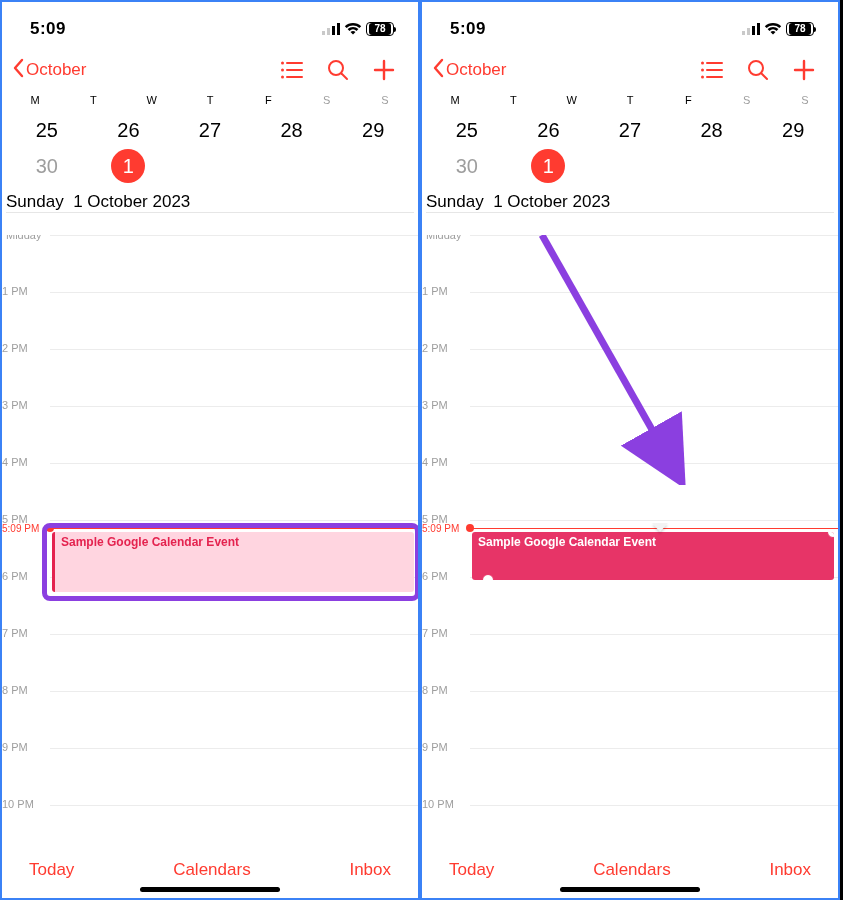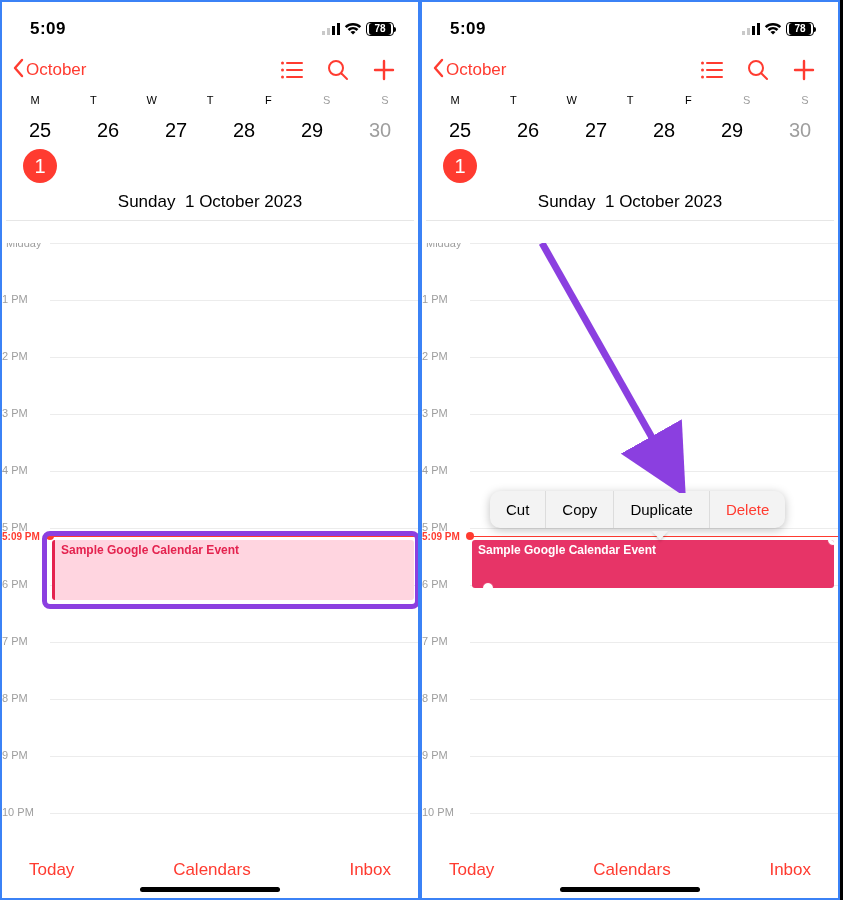--- a/index.html
+++ b/index.html
@@ -22,38 +22,38 @@
 
   
   .nav { height: 44px; display: flex; align-items: center; justify-content: space-between; padding: 0 10px; }
   .nav-left { display: flex; align-items: center; gap: 2px; color: #ff3b30; font-size: 17px; }
   .nav-right { display: flex; align-items: center; gap: 18px; padding-right: 10px; }
   .icon-btn { width: 28px; height: 28px; display: inline-flex; align-items: center; justify-content: center; color: #ff3b30; }
 
   
   .week { padding: 0 4px; }
   .week-header { display: grid; grid-template-columns: repeat(7, 1fr); text-align: center; font-size: 11px; color: #000; padding: 2px 0; }
-  .week-dates { display: grid; grid-template-columns: repeat(6, 1fr); text-align: center; font-size: 20px; padding: 4px 0 8px; }
+  .week-dates { display: grid; grid-template-columns: repeat(5, 1fr); text-align: center; font-size: 20px; padding: 4px 0 8px; }
   .week-dates .cell { height: 36px; display:flex; align-items:center; justify-content:center; }
   .week-dates .num { width: 34px; height: 34px; line-height: 34px; border-radius: 50%; display:inline-block; }
   .week-dates .selected { background: #ff3b30; color: #fff; font-weight: 400; }
   .week-dates .dim { color: #9e9e9e; }
-  .date-title { text-align: center; font-size: 17px; padding-bottom: 8px; border-bottom: 1px solid #e6e6e6; }
+  .date-title { text-align: left; font-size: 17px; padding-bottom: 0; border-bottom: 1px solid #e6e6e6; }
 
   
   .timeline-wrap { position: relative; height: 620px; overflow: hidden; margin-top: 22px; }
   .hour-col { position: absolute; left: 0; top: 0; width: 48px; }
   .grid-col { position: absolute; left: 48px; right: 0; top: 0; }
   .slot { height: 57px; position: relative; }
   .grid-col .slot { border-top: 1px solid #ececec; }
   .hour-label { position: absolute; right: 6px; top: -7px; font-size: 11px; color: #9e9e9e; width: 42px; }
   .midday-label { position: absolute; left: 4px; top: -6px; font-size: 11px; color: #9e9e9e; }
   .now-line { position: absolute; left: 0; right: 0; height: 1px; background: #ff3b30; }
   .now-dot { position: absolute; width: 8px; height: 8px; border-radius: 50%; background:#ff3b30; left:-4px; top:-4px; }
-  .now-badge { position: absolute; left: 0; transform: translateY(-50%); font-size: 10px; color:#ff3b30; font-weight:700; }
+  .now-badge { position: absolute; left: 0; transform: translateY(-50%); font-size: 10px; color:#ff3b30; font-weight:400; }
 
   
   .event {
     position: absolute; left: 50px; right: 4px; border-radius: 3px;
     font-size: 12px; padding: 3px 6px;
     overflow:hidden; white-space:nowrap;
   }
   .event.unselected { background: #ffd5e0; border-left: 3px solid #e4234f; color:#e4234f; font-weight:600; }
   .event.selected { background: #e73467; color:#fff; font-weight:600; }
   .event.selected::before, .event.selected::after {
@@ -413,26 +413,20 @@
 
       <div class="now-badge" style="top:293px">5:09 PM</div>
       <div class="now-line" style="top:293px; left:48px;">
           <span class="now-dot"></span>
         </div>
 
       <div class="event selected" style="top:297px; height:48px;">
         <span>Sample Google Calendar Event</span>
       </div>
 
-      <div class="ctx" style="top:248px; left:68px;">
-        <button>Cut</button>
-        <button>Copy</button>
-        <button>Duplicate</button>
-        <button>Delete</button>
-      </div>
       <div class="ctx-tip" style="top:288px; left:230px;"></div>
 
       <svg class="arrow-anno" style="top:-10px; left:100px;" width="180" height="260" viewBox="0 0 180 260">
         <defs>
             <marker id="ah2" markerWidth="10" markerHeight="10" refX="6" refY="5" orient="auto">
               <path d="M0 0 L10 5 L0 10 Z" fill="#8b3fe0"></path>
             </marker>
           </defs>
         <line x1="20" y1="10" x2="150" y2="240" stroke="#8b3fe0" stroke-width="7" marker-end="url(#ah2)"></line>
       </svg>

